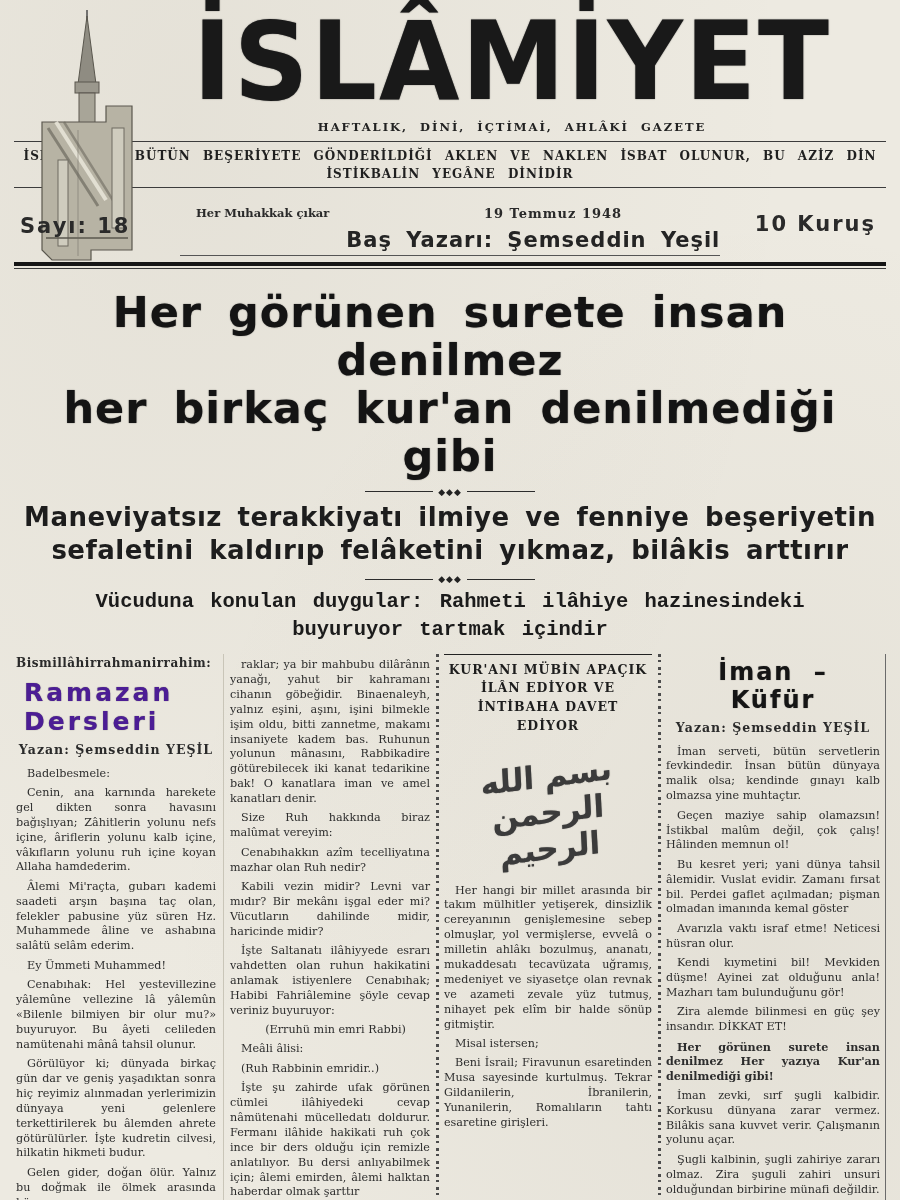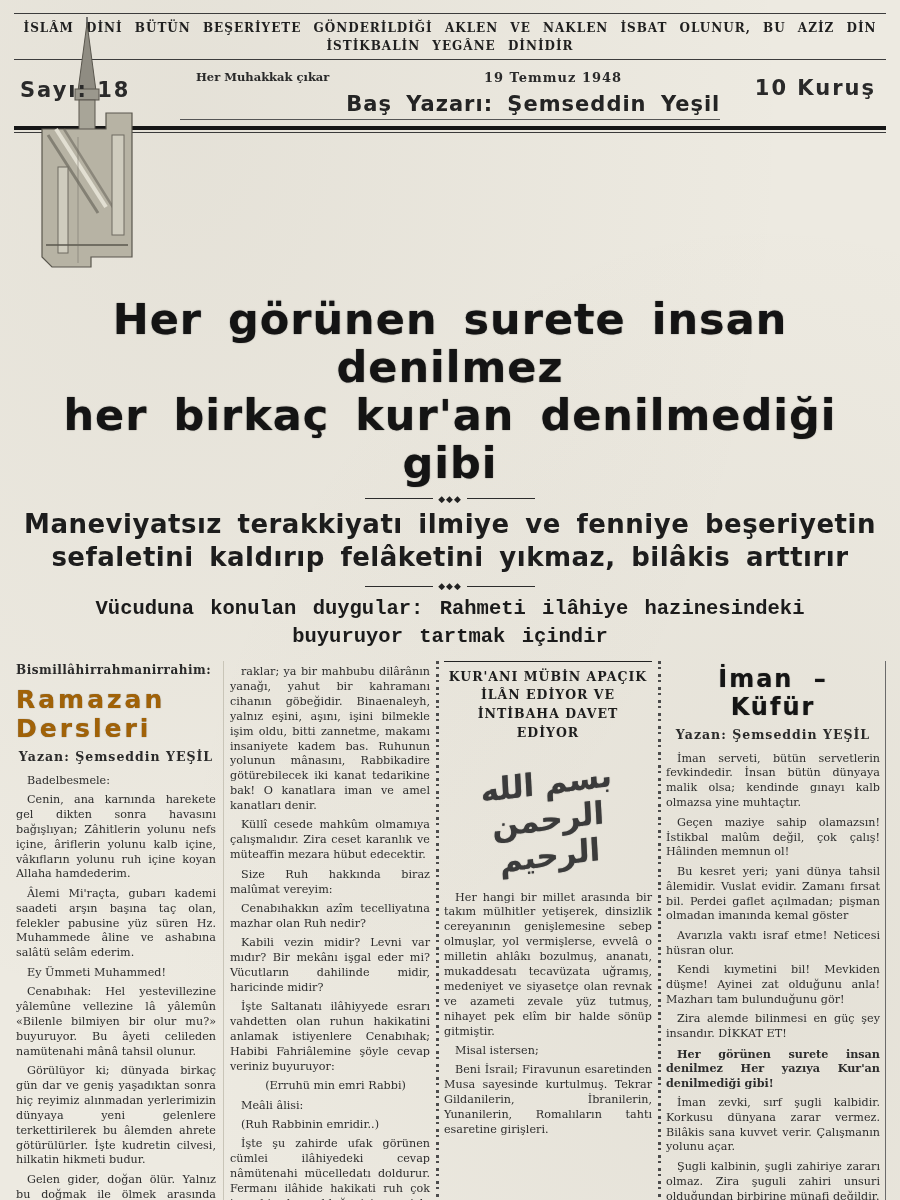--- a/index.html
+++ b/index.html
@@ -29,21 +29,21 @@
   .subtitle {
     text-align:center; font-weight:bold; font-size:11.5px;
     letter-spacing:2px; word-spacing:6px; margin-top:8px; color:#222;
   }
   .motto {
     border-top:1px solid #3c3c3c; margin-top:7px; padding:5px 4px 4px;
     text-align:center; font-weight:bold; font-size:12px; line-height:1.5;
     letter-spacing:1px; word-spacing:7px; color:#1f1f1f;
     border-bottom:1px solid #3c3c3c;
   }
-  .info-row { position:relative; height:60px; margin-top:4px; }
+  .info-row { position:relative; height:60px; margin-top:12px; }
   .issue  { position:absolute; left:6px; top:14px; font-family:"DejaVu Sans",sans-serif; font-weight:800; font-size:21px; letter-spacing:2px; }
   .sched  { position:absolute; left:182px; top:6px; font-size:11.5px; font-weight:bold; }
   .pdate  { position:absolute; left:470px; top:6px; font-size:13px; font-weight:bold; letter-spacing:1px; }
   .price  { position:absolute; right:10px; top:12px; font-family:"DejaVu Sans",sans-serif; font-weight:800; font-size:21px; letter-spacing:2px; }
   .editor { position:absolute; left:0; right:120px; top:28px; text-align:right;
             font-family:"DejaVu Sans",sans-serif; font-weight:700; font-size:21px;
             letter-spacing:1px; word-spacing:6px; color:#242424;
             border-bottom:1px solid #555; padding-bottom:3px; width:62%; margin-left:19%; }
   .rule-heavy { border:0; height:4px; background:#161616; margin-top:2px; }
   .rule-thin  { border:0; height:1px; background:#3a3a3a; margin-top:2px; }
@@ -83,21 +83,21 @@
     background:repeating-linear-gradient(to bottom,
       #4c4c4c 0 3px, transparent 3px 6px, #4c4c4c 6px 8px, transparent 8px 13px);
   }
   .col p {
     font-size:11.2px; line-height:1.33; text-align:justify;
     text-indent:11px; margin:4.5px 0; color:#2d2d2d;
   }
   .kicker { font-size:12px; font-weight:bold; letter-spacing:.5px; margin-top:2px; }
   .art-title {
     font-family:"DejaVu Sans",sans-serif; font-weight:800; font-size:25px;
-    letter-spacing:3px; word-spacing:6px; color:#a16207; margin:8px 0 6px;
+    letter-spacing:3px; word-spacing:6px; color:#4c1d95; margin:8px 8px 6px;
     text-shadow:0 0 1px rgba(10,10,10,.55);
   }
   .byline { text-align:center; font-weight:bold; font-size:12.5px; letter-spacing:1px; margin:6px 0 10px; }
   .lead-caps { font-weight:bold; font-size:12px; letter-spacing:.6px; line-height:1.45; text-align:justify; margin:8px 0 6px; }
   .c3-header {
     border-top:1.5px solid #222; padding-top:6px;
     text-align:center; font-weight:bold; font-size:12.5px;
     letter-spacing:1px; line-height:1.5; color:#1d1d1d;
   }
   .calligraphy {
@@ -126,20 +126,24 @@
       <polygon points="14,112 78,112 78,96 104,96 104,240 63,240 63,250 24,250 14,240" fill="#b7b3a4" stroke="#5a574e" stroke-width="1.2"></polygon>
       <line x1="20" y1="118" x2="70" y2="196" stroke="#6e6b60" stroke-width="3" opacity=".7"></line>
       <line x1="28" y1="112" x2="78" y2="190" stroke="#e7e4d8" stroke-width="4" opacity=".9"></line>
       <line x1="36" y1="112" x2="86" y2="192" stroke="#6e6b60" stroke-width="2.4" opacity=".6"></line>
       <rect x="84" y="118" width="12" height="100" fill="#cfccbe" stroke="#6e6b60" stroke-width="1"></rect>
       <rect x="30" y="150" width="10" height="86" fill="#cfccbe" stroke="#6e6b60" stroke-width="1"></rect>
       <line x1="18" y1="228" x2="100" y2="228" stroke="#5a574e" stroke-width="1.4"></line>
       <line x1="50" y1="120" x2="50" y2="246" stroke="#6e6b60" stroke-width="1" opacity=".5"></line>
     </svg>
 
+    <div class="head-right">
+      <div class="masthead">İSLÂMİYET</div>
+      <div class="subtitle">HAFTALIK, DİNİ, İÇTİMAİ, AHLÂKİ GAZETE</div>
+    </div>
 
     <div class="motto">
       <span>İSLÂM DİNİ BÜTÜN BEŞERİYETE GÖNDERİLDİĞİ AKLEN VE NAKLEN İSBAT OLUNUR, BU AZİZ DİN</span><br>
       <span>İSTİKBALİN YEGÂNE DİNİDİR</span>
     </div>
 
     <div class="info-row">
       <span class="issue">Sayı: 18</span>
       <span class="sched">Her Muhakkak çıkar</span>
       <span class="pdate">19 Temmuz 1948</span>
@@ -186,21 +190,20 @@
       <p>Cenabıhak: Hel yestevillezine yâlemûne vellezine lâ yâlemûn «Bilenle bilmiyen bir olur mu?» buyuruyor. Bu âyeti celileden namütenahi mânâ tahsil olunur.</p>
       <p>Görülüyor ki; dünyada birkaç gün dar ve geniş yaşadıktan sonra hiç reyimiz alınmadan yerlerimizin dünyaya yeni gelenlere terkettirilerek bu âlemden ahrete götürülürler. İşte kudretin cilvesi, hilkatin hikmeti budur.</p>
       <p>Gelen gider, doğan ölür. Yalnız bu doğmak ile ölmek arasında hüner:</p>
 
     </div>
 
     <div class="sep-light"></div>
 
     <div class="col">
       <p>raklar; ya bir mahbubu dilârânın yanağı, yahut bir kahramanı cihanın göbeğidir. Binaenaleyh, yalnız eşini, aşını, işini bilmekle işim oldu, bitti zannetme, makamı insaniyete kadem bas. Ruhunun yolunun mânasını, Rabbikadire götürebilecek iki kanat tedarikine bak! O kanatlara iman ve amel kanatları denir.</p>
-      <p>Küllî cesede mahkûm olmamıya çalışmalıdır. Zira ceset karanlık ve müteaffin mezara hübut edecektir.</p>
       <p>Size Ruh hakkında biraz malûmat vereyim:</p>
       <p>Cenabıhakkın azîm tecelliyatına mazhar olan Ruh nedir?</p>
       <p>Kabili vezin midir? Levni var mıdır? Bir mekânı işgal eder mi? Vücutların dahilinde midir, haricinde midir?</p>
       <p>İşte Saltanatı ilâhiyyede esrarı vahdetten olan ruhun hakikatini anlamak istiyenlere Cenabıhak; Habibi Fahriâlemine şöyle cevap veriniz buyuruyor:</p>
       <p style="text-align:center;">(Erruhü min emri Rabbi)</p>
       <p>Meâli âlisi:</p>
       <p>(Ruh Rabbinin emridir..)</p>
       <p>İşte şu zahirde ufak görünen cümlei ilâhiyedeki cevap nâmütenahi mücelledatı doldurur. Fermanı ilâhide hakikati ruh çok ince bir ders olduğu için remizle anlatılıyor. Bu dersi anlıyabilmek için; âlemi emirden, âlemi halktan haberdar olmak şarttır</p>
 
     </div>

